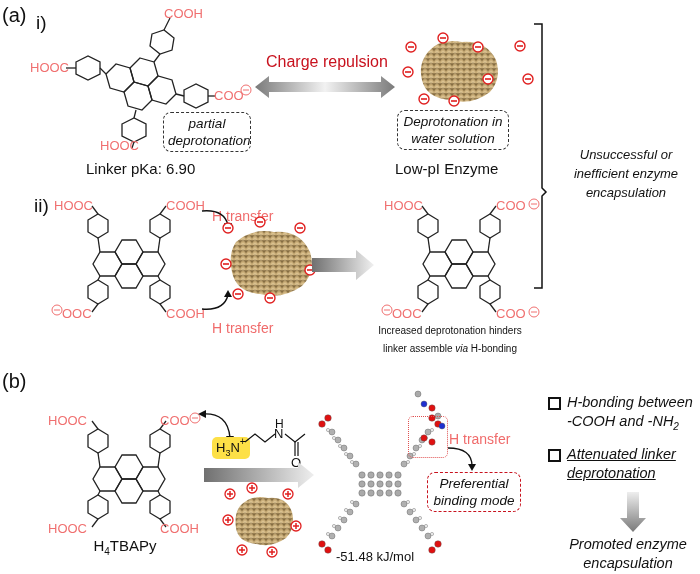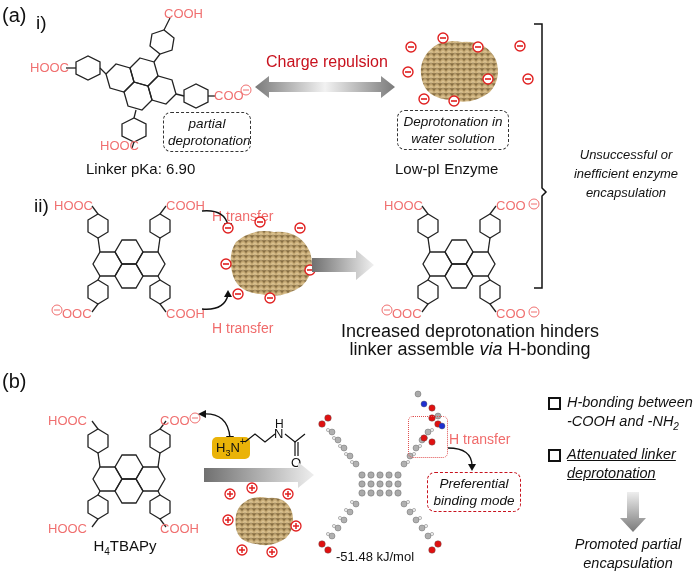--- a/index.html
+++ b/index.html
@@ -228,21 +228,21 @@
       <circle cx="17" cy="110" r="5"></circle>
       <circle cx="164" cy="112" r="5"></circle>
   </g>
   <g stroke="#f07070" stroke-width="1">
     <line x1="161" y1="4" x2="167" y2="4"></line>
       <line x1="14" y1="110" x2="20" y2="110"></line>
       <line x1="161" y1="112" x2="167" y2="112"></line>
   </g>
 </svg>
 
-<div class="abs caption" style="left:340px;top:322px;width:260px;font-size:18px;line-height:18px;">
+<div class="abs caption" style="left:320px;top:322px;width:260px;font-size:10px;line-height:18px;">
   <div>Increased deprotonation hinders</div>
   <div><span>linker assemble </span><span class="italic">via</span><span> H-bonding</span></div>
 </div>
 
 <div class="abs panel-label" style="left:2px;top:370px;">(b)</div>
 
 <svg style="left:40px;top:415px;" width="200" height="120">
   <g fill="none" stroke="#222" stroke-width="1.3">
     <polygon points="82,40 96,40 103,52 96,64 82,64 75,52"></polygon>
     <polygon points="60,52 75,52 82,64 75,76 60,76 53,64"></polygon>
@@ -272,21 +272,21 @@
 <div class="abs caption" style="left:40px;top:537px;width:170px;font-size:15px;line-height:18px;">
   <div>H<sub style="font-size:10px;">4</sub>TBAPy</div>
 </div>
 
 <svg style="left:198px;top:410px;" width="40" height="40">
   <path d="M4,4 Q30,2 32,28" fill="none" stroke="#111" stroke-width="1.4"></path>
   <polygon points="0,4 8,0 8,8" fill="#111"></polygon>
   <polygon points="28,26 36,26 32,33" fill="#111"></polygon>
 </svg>
 
-<div class="abs" style="left:212px;top:437px;background:#eab308;border-radius:5px;padding:1px 4px;font-size:13px;">H<sub style="font-size:9px;">3</sub>N<sup style="font-size:10px;position:relative;top:-2px;">+</sup></div>
+<div class="abs" style="left:212px;top:437px;background:#fde047;border-radius:5px;padding:1px 4px;font-size:13px;">H<sub style="font-size:9px;">3</sub>N<sup style="font-size:10px;position:relative;top:-2px;">+</sup></div>
 <svg style="left:245px;top:420px;" width="80" height="48">
   <path d="M0,22 L10,14 L20,22 L30,14" fill="none" stroke="#111" stroke-width="1.2"></path>
   <path d="M40,14 L50,22 L60,14" fill="none" stroke="#111" stroke-width="1.2"></path>
   <line x1="50" y1="22" x2="50" y2="36" stroke="#111" stroke-width="1.2"></line>
   <line x1="53" y1="22" x2="53" y2="36" stroke="#111" stroke-width="1.2"></line>
   <text x="29" y="18" font-size="13" fill="#111" font-family="Liberation Sans, sans-serif">N</text>
   <text x="30" y="8" font-size="12" fill="#111" font-family="Liberation Sans, sans-serif">H</text>
   <text x="46" y="47" font-size="13" fill="#111" font-family="Liberation Sans, sans-serif">O</text>
 </svg>
 
@@ -428,15 +428,15 @@
 <svg style="left:620px;top:492px;" width="26" height="40">
   <defs>
     <linearGradient id="gradDown" x1="0" x2="0" y1="0" y2="1">
       <stop offset="0" stop-color="#eeeeee"></stop>
         <stop offset="1" stop-color="#7a7a7a"></stop>
     </linearGradient>
   </defs>
   <polygon points="7,0 19,0 19,26 26,26 13,40 0,26 7,26" fill="url(#gradDown)"></polygon>
 </svg>
 <div class="abs italic" style="left:558px;top:535px;width:140px;text-align:center;font-size:14.5px;line-height:19px;">
-  <div>Promoted partial</div>
+  <div>Promoted enzyme</div>
   <div>encapsulation</div>
 </div>
 
 </body></html>

